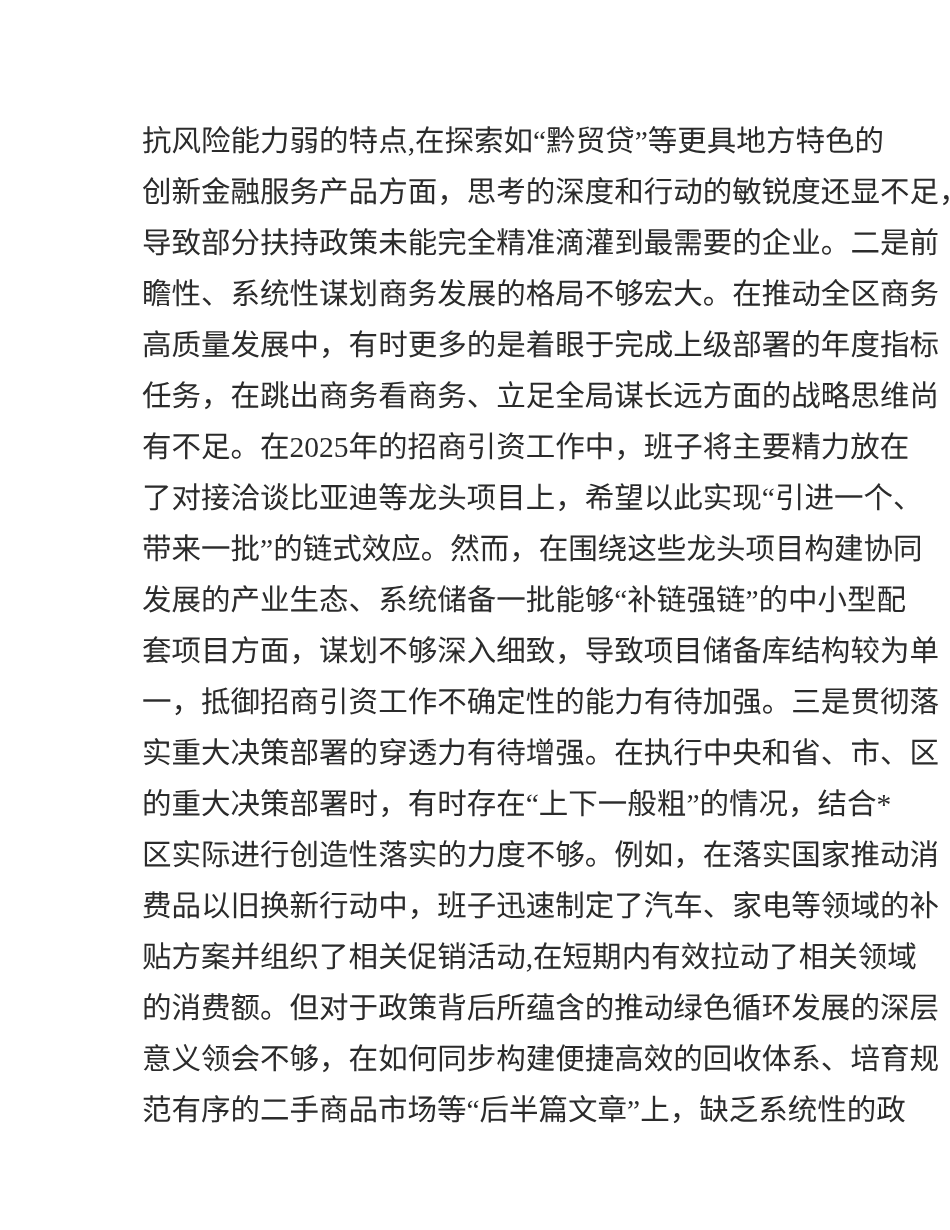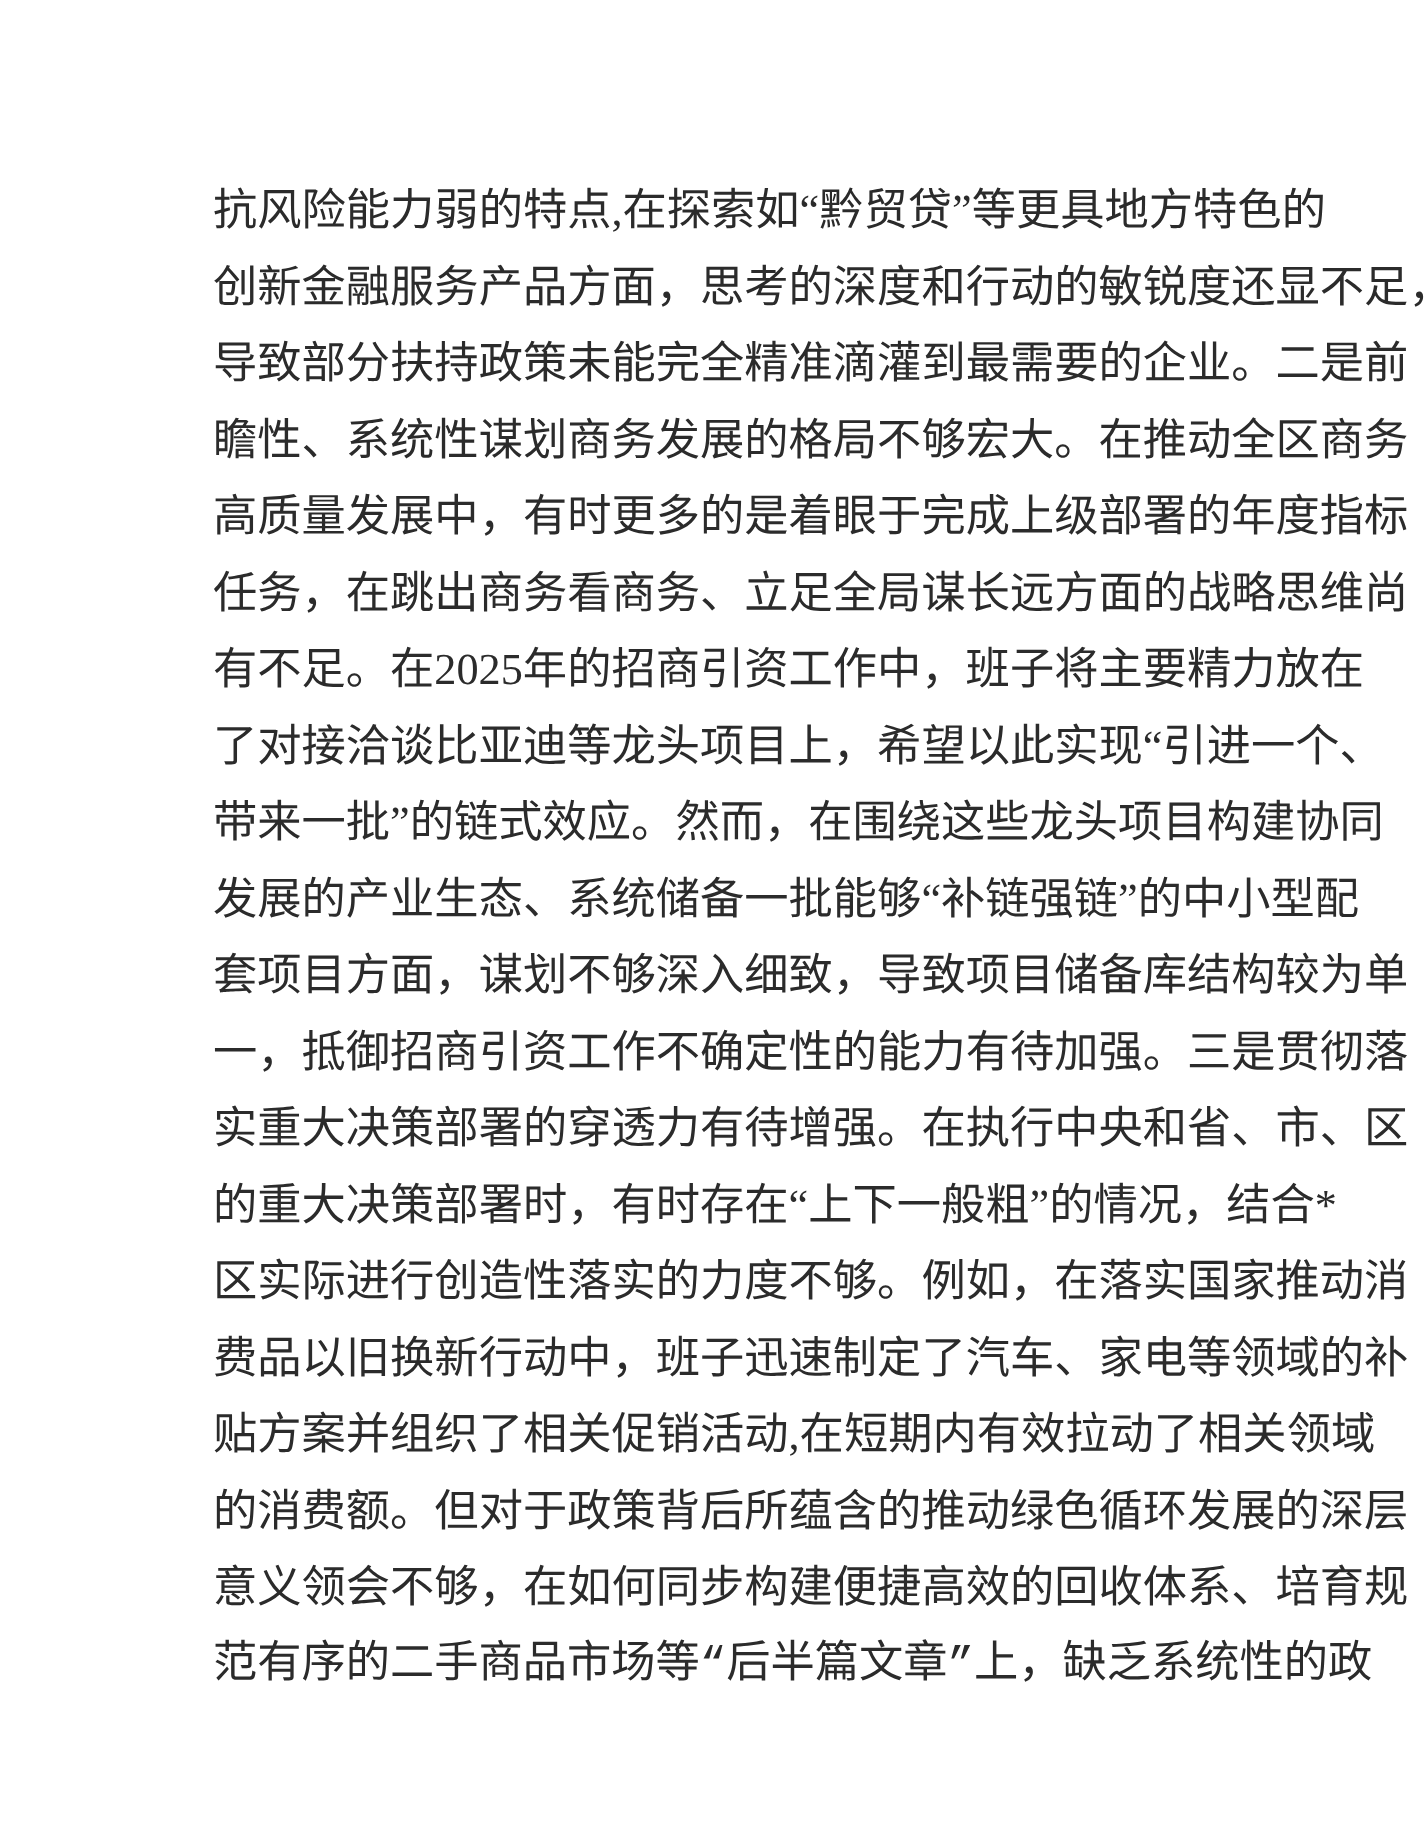--- a/index.html
+++ b/index.html
@@ -47,21 +47,20 @@
   .doc-line.justify {
     display: flex;
     justify-content: space-between;
     width: 678px;
   }
   .doc-line.justify > span {
     display: inline-block;
   }
   .doc-line.last {
     display: block;
-    font-family: Liberation Mono, monospace;
   }
 </style>
 </head>
 <body>
 
 <div class="page">
   <div class="text-block">
       <div class="doc-line justify">
         <span>抗</span>
         <span>风</span>

